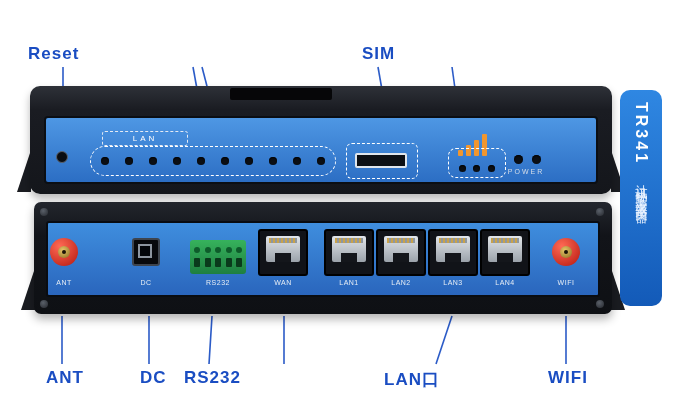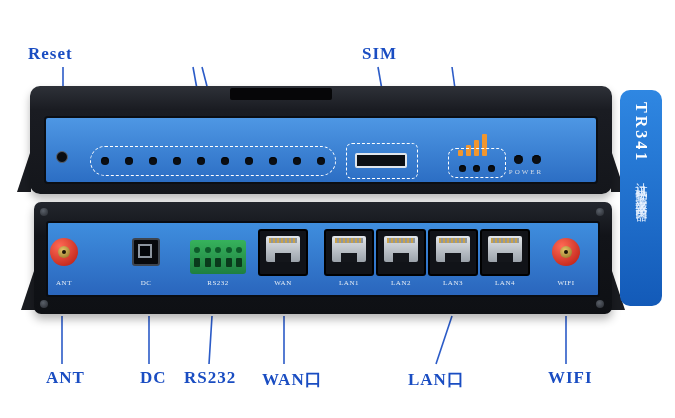--- a/index.html
+++ b/index.html
@@ -1,16 +1,16 @@
 <!DOCTYPE html>
 <html><head>
 <meta charset="utf-8">
 <style>
   html,body{margin:0;padding:0;background:#fff;}
-  .canvas{position:relative;width:675px;height:418px;background:#fff;font-family:Liberation Serif, serif;overflow:hidden;}
+  .canvas{position:relative;width:675px;height:418px;background:#fff;font-family:Liberation Sans, sans-serif;overflow:hidden;}
   .lines{position:absolute;left:0;top:0;width:675px;height:418px;pointer-events:none;}
   .callout{position:absolute;font-weight:bold;color:#1a4dc2;font-size:17px;letter-spacing:1px;white-space:nowrap;}
 
   
   .chassis-top{position:absolute;left:30px;top:86px;width:582px;height:108px;border-radius:10px;
     background:linear-gradient(180deg,#2e3138 0%,#1a1c22 22%,#14161b 100%);box-shadow:0 5px 9px rgba(0,0,0,.28);}
   .sticker{position:absolute;left:230px;top:88px;width:102px;height:12px;background:#060608;border-radius:2px;}
   .ear{position:absolute;width:14px;height:42px;background:#1a1c21;}
   .ear.tl{left:17px;top:150px;clip-path:polygon(100% 0,100% 100%,0 100%);}
   .ear.tr{left:611px;top:150px;clip-path:polygon(0 0,100% 100%,0 100%);}
@@ -94,20 +94,23 @@
   <div class="callout" style="left:362px;top:44px">SIM</div>
 
   <div class="ear tl"></div>
   <div class="ear tr"></div>
   <div class="chassis-top"></div>
   <div class="sticker"></div>
   <div class="panel-top"></div>
 
   <div class="reset-hole"></div>
 
+  <div class="lan-tag">
+    <span>LAN</span>
+  </div>
 
   <div class="led-box">
     <span class="led-hole"></span>
     <span class="led-hole"></span>
     <span class="led-hole"></span>
     <span class="led-hole"></span>
     <span class="led-hole"></span>
     <span class="led-hole"></span>
     <span class="led-hole"></span>
     <span class="led-hole"></span>
@@ -192,22 +195,21 @@
       <div class="inner"></div>
     </div>
   <div class="port-label" style="left:480px;top:279px">LAN4</div>
 
   <div class="sma" style="left:552px;top:238px"></div>
   <div class="port-label" style="left:541px;top:279px">WIFI</div>
 
   <div class="callout" style="left:46px;top:368px">ANT</div>
   <div class="callout" style="left:140px;top:368px">DC</div>
   <div class="callout" style="left:184px;top:368px">RS232</div>
-  <div class="callout" style="left:262px;top:368px">WAN口</div>
-  <div class="callout" style="left:408px;top:368px">LAN口</div>
+  <div class="callout" style="left:384px;top:368px">LAN口</div>
   <div class="callout" style="left:548px;top:368px">WIFI</div>
 
   <div class="badge">
     <div class="badge-model">TR341</div>
     <div class="badge-name">计讯物联工业级路由器</div>
   </div>
 
 </div>
 
 </body></html>

